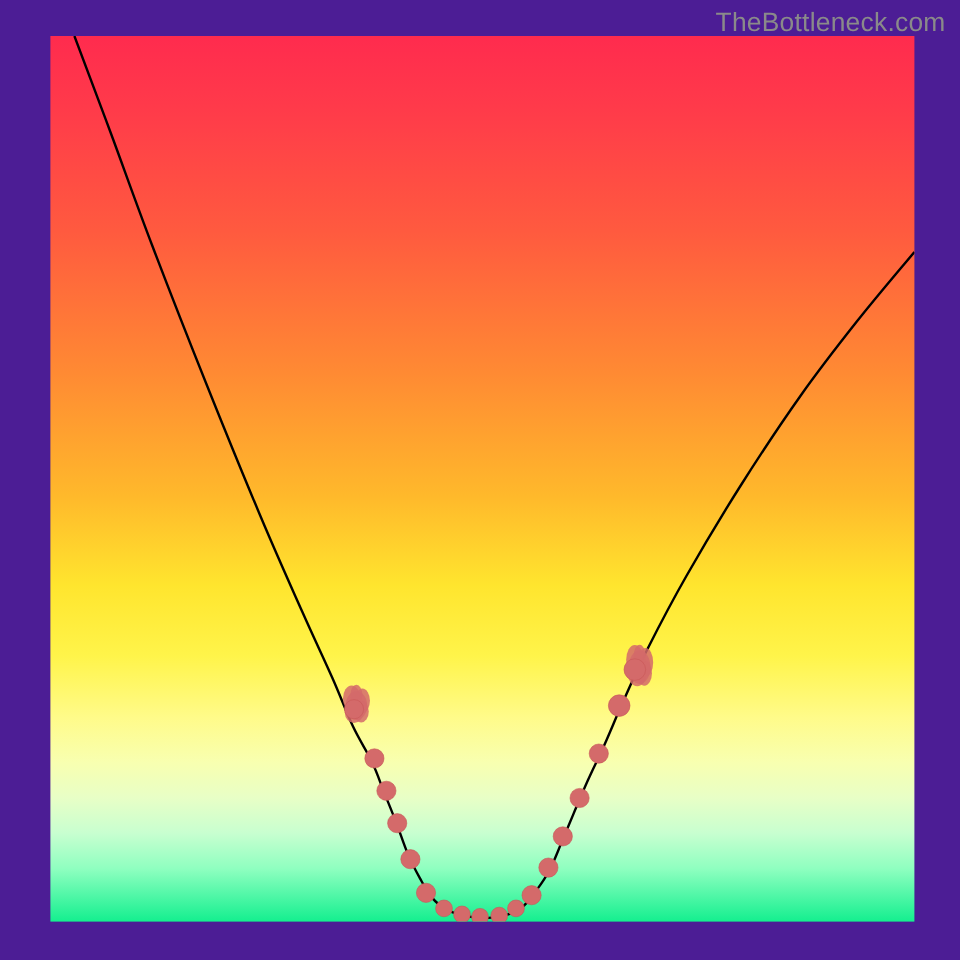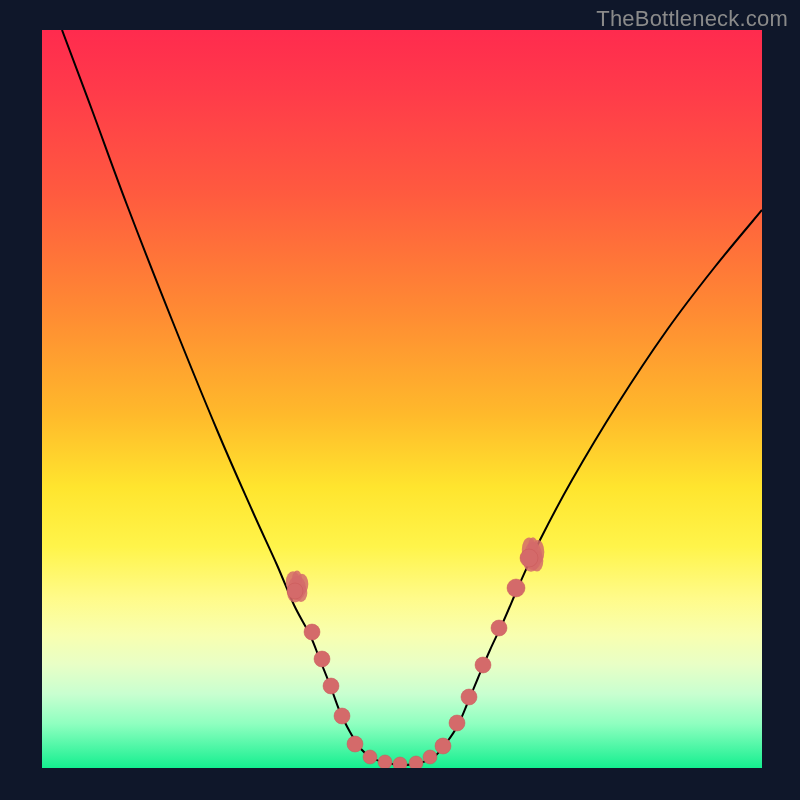--- a/index.html
+++ b/index.html
@@ -1,21 +1,21 @@
 <!DOCTYPE html>
 <html><head>
 <meta charset="utf-8">
 <style>
   * { margin: 0; padding: 0; box-sizing: border-box; }
   html, body { width: 800px; height: 800px; overflow: hidden; background: #000; }
   .frame {
     position: relative;
     width: 800px;
     height: 800px;
-    background: #0f172a;
+    background: #4c1d95;
   }
   .plot-area {
     position: absolute;
     left: 42px;
     top: 30px;
     width: 720px;
     height: 738px;
     background: linear-gradient(to bottom,
       #ff2b4e 0%,
       #ff3a4a 8%,

